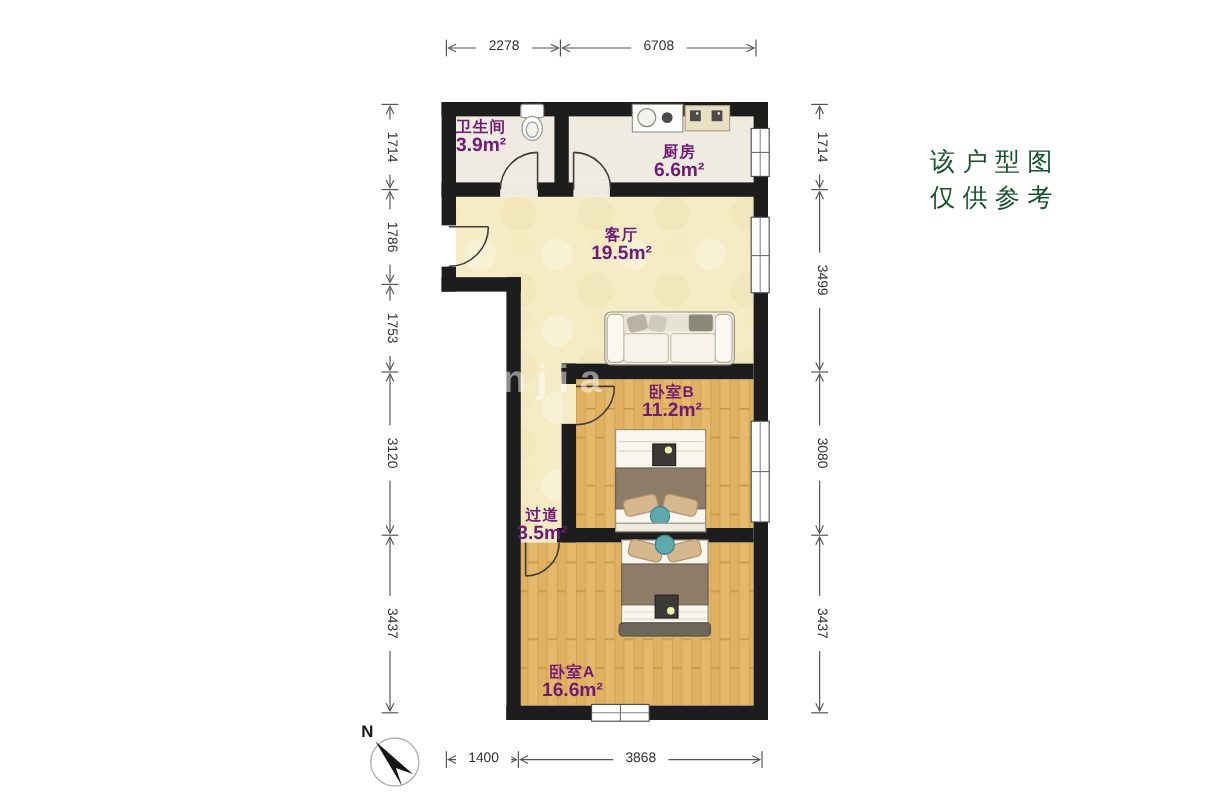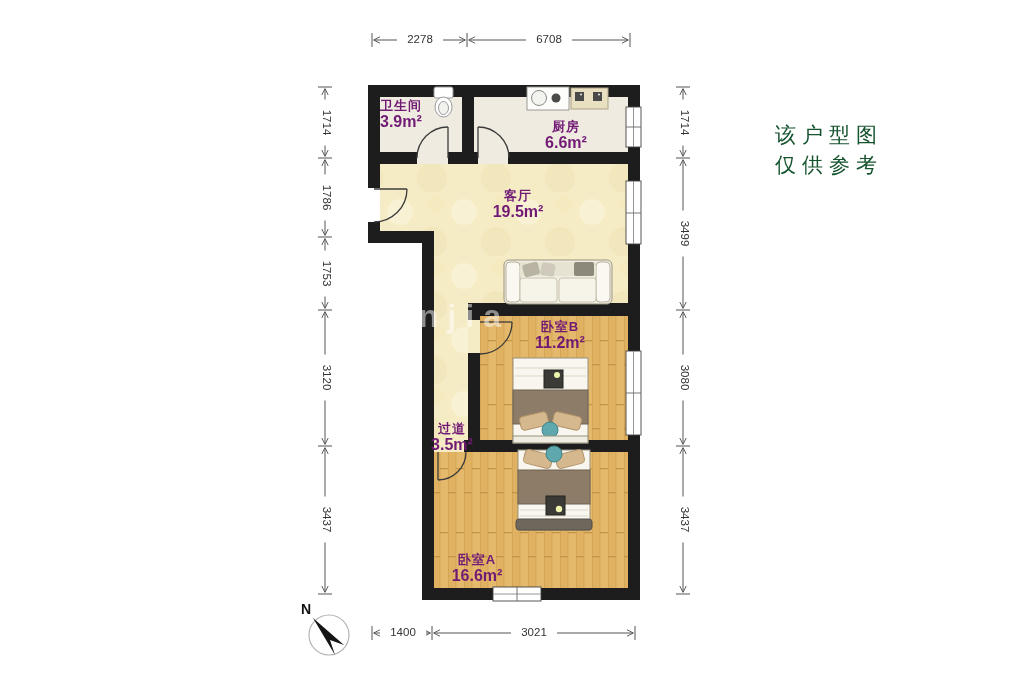--- a/index.html
+++ b/index.html
@@ -239,21 +239,21 @@
   <span class="room-area">11.2m²</span>
 </div>
 <div class="room-label" style="left:449px;top:524px;width:56px;margin-top:28px;">
   <span class="room-name">卧室A</span>
   <span class="room-area">16.6m²</span>
 </div>
 
 <span class="dim-label" style="left:397px;top:33px;">2278</span>
 <span class="dim-label" style="left:526px;top:33px;">6708</span>
 <span class="dim-label" style="left:380px;top:626px;">1400</span>
-<span class="dim-label" style="left:511px;top:626px;">3021</span>
+<span class="dim-label" style="left:511px;top:626px;">3868</span>
 <span class="dim-label dim-v" style="left:303px;top:116px;">1714</span>
 <span class="dim-label dim-v" style="left:303px;top:191px;">1786</span>
 <span class="dim-label dim-v" style="left:303px;top:267px;">1753</span>
 <span class="dim-label dim-v" style="left:303px;top:371px;">3120</span>
 <span class="dim-label dim-v" style="left:303px;top:513px;">3437</span>
 <span class="dim-label dim-v" style="left:661px;top:116px;">1714</span>
 <span class="dim-label dim-v" style="left:661px;top:227px;">3499</span>
 <span class="dim-label dim-v" style="left:661px;top:371px;">3080</span>
 <span class="dim-label dim-v" style="left:661px;top:513px;">3437</span>
 

